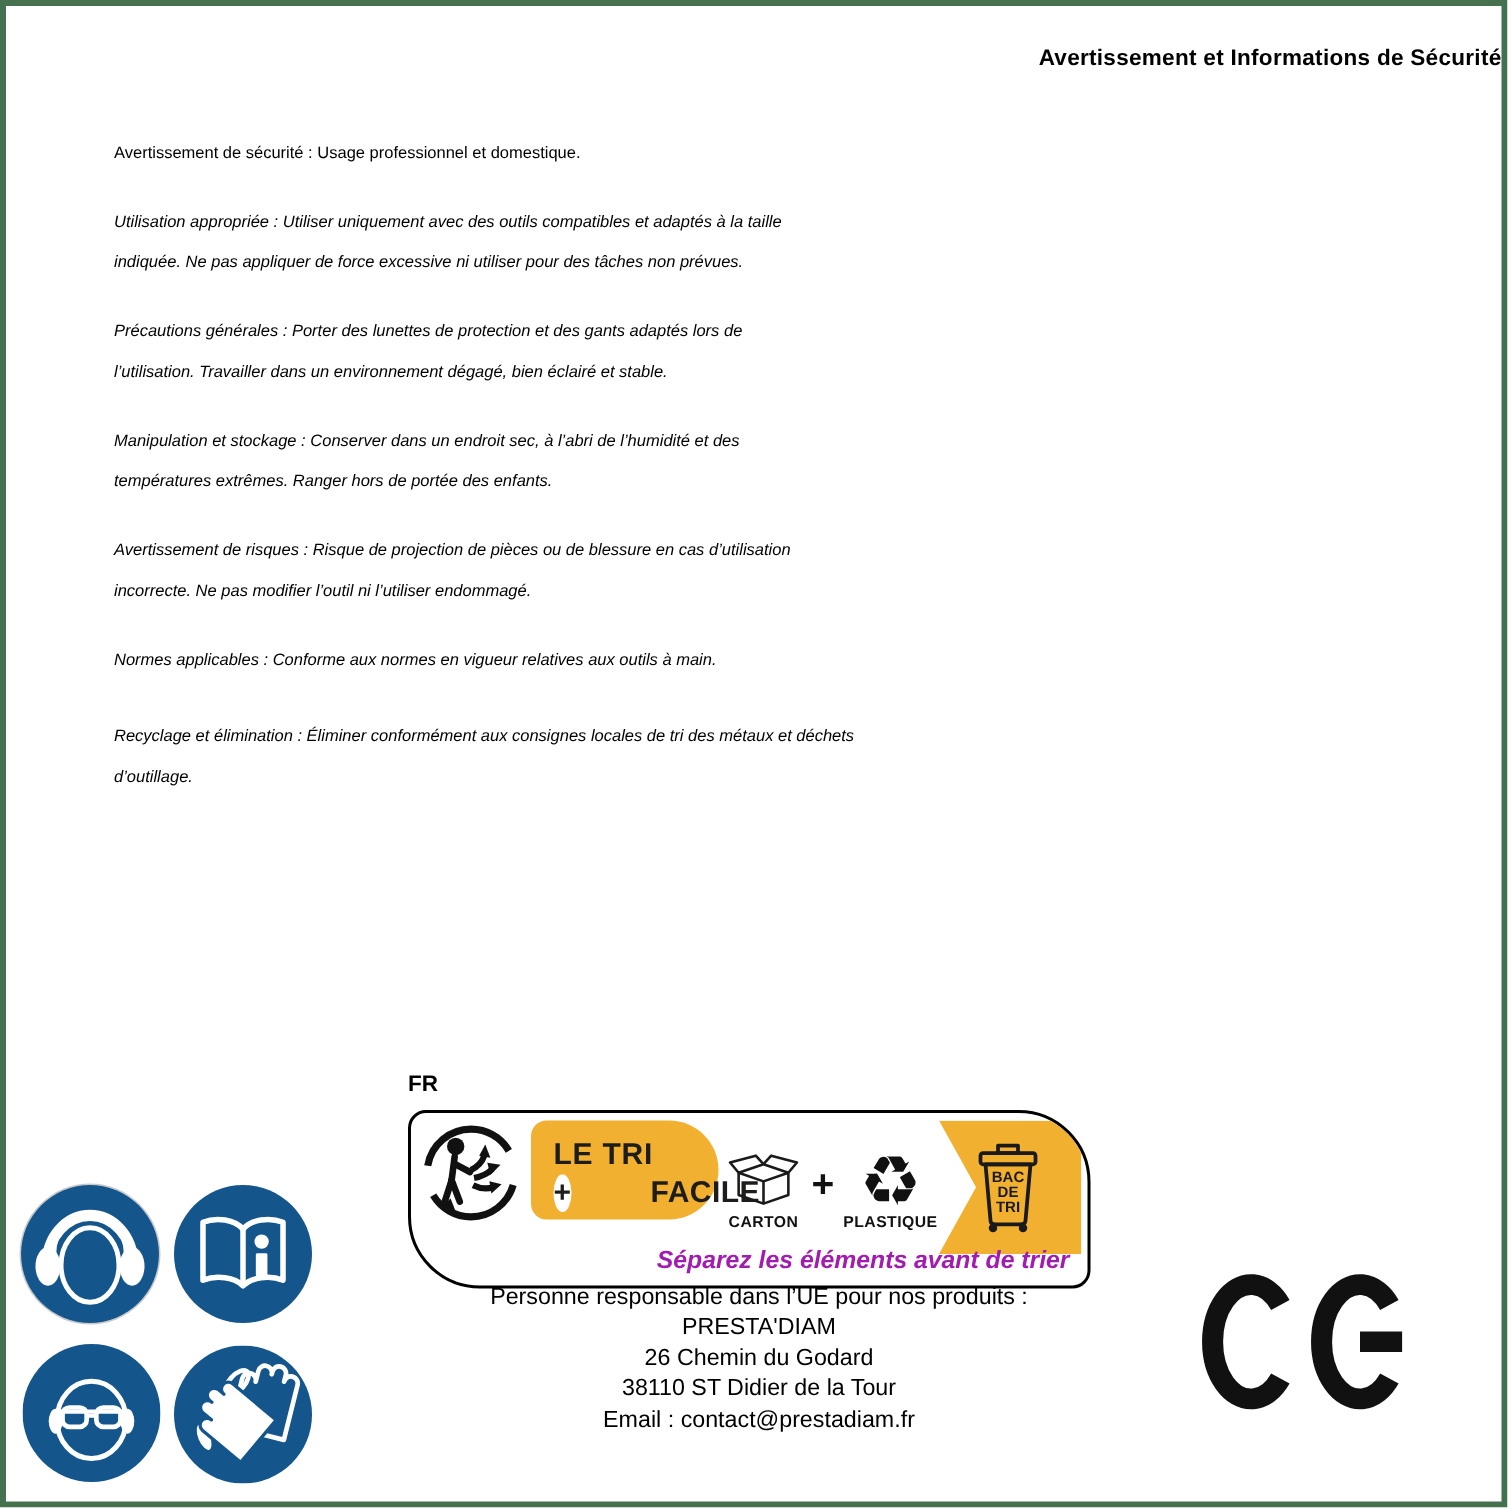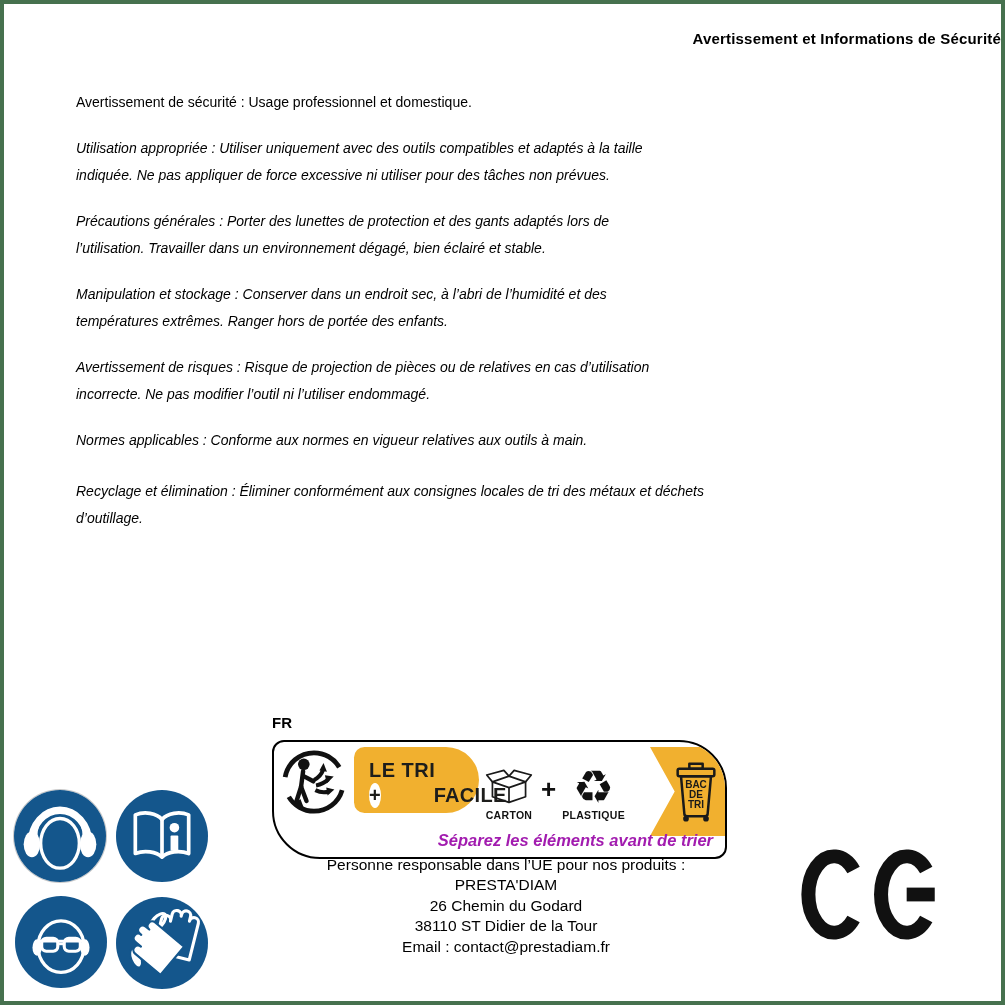--- a/index.html
+++ b/index.html
@@ -5,21 +5,21 @@
   html,body{margin:0;padding:0;background:#fff;}
   .page{
     position:relative; width:1005px; height:1005px; box-sizing:border-box;
     border:4px solid var(--border-green,#46714E); background:#fff; overflow:hidden;
     font-family:"Liberation Sans", sans-serif; color:#000;
   }
   .title{
     position:absolute; top:26px; left:0; width:100%; text-align:right;
     font-size:15px; font-weight:700; letter-spacing:.2px;
   }
-  .doc-text{position:absolute; left:72px; top:85px; width:922px; font-size:14px; line-height:27px;}
+  .doc-text{position:absolute; left:72px; top:85px; width:922px; font-size:11px; line-height:27px;}
   .para{white-space:pre-line; margin:0;}
   .para + .para{margin-top:19px;font-style:italic;}
   .para.last{margin-top:24px;}
 
   
   .safety-icon{position:absolute; width:92px; height:92px;}
   .safety-icon svg{display:block; width:100%; height:100%;}
   .safety-icon.ringed{box-shadow:0 0 0 1px #c9c9c9; border-radius:50%; background:#fff;}
   .disc{fill:var(--icon-blue,#14568C);}
   .ws{stroke:#fff; fill:none;}
@@ -46,21 +46,21 @@
   .mat-zone{
     position:absolute; left:205px; top:5px; width:150px; height:77px; box-sizing:border-box;
     display:flex; align-items:flex-end; justify-content:center; gap:6px; padding-bottom:3px;
   }
   .mat-block{display:flex; flex-direction:column; align-items:center; gap:2px;}
   .mat-label{font-size:10.5px; font-weight:700; letter-spacing:.3px; color:#111;}
   .mat-plus{font-size:26px; font-weight:800; color:#111; margin-bottom:16px;}
   .carton-svg{width:52px; height:40px;}
   .recycle-glyph{font-size:46px; line-height:40px; color:#111; font-family:"DejaVu Sans", sans-serif;}
   .yellow-b{
-    position:absolute; left:376px; top:5px; width:95px; height:89px;
+    position:absolute; left:352px; top:5px; width:95px; height:89px;
     background:var(--label-yellow,#F1B02F);
     clip-path:polygon(0 0,100% 0,100% 100%,0 100%,26% 50%);
     display:flex; align-items:center; justify-content:flex-end; box-sizing:border-box; padding-right:24px;
   }
   .bin-svg{width:50px; height:70px;}
   .bin-text{font-family:"Liberation Sans", sans-serif; font-weight:700; font-size:12px; fill:#1a1a1a;}
   .tagline{position:absolute; right:12px; bottom:7px; font-size:16.5px; font-style:italic; font-weight:700; color:#a21caf;}
 
   
   .address{position:absolute; left:232px; top:851px; width:540px; text-align:center;
@@ -78,21 +78,21 @@
   <div class="title">Avertissement et Informations de Sécurité</div>
 
   <div class="doc-text">
     <p class="para">Avertissement de sécurité : Usage professionnel et domestique.</p>
     <p class="para">Utilisation appropriée : Utiliser uniquement avec des outils compatibles et adaptés à la taille
 indiquée. Ne pas appliquer de force excessive ni utiliser pour des tâches non prévues.</p>
     <p class="para">Précautions générales : Porter des lunettes de protection et des gants adaptés lors de
 l’utilisation. Travailler dans un environnement dégagé, bien éclairé et stable.</p>
     <p class="para">Manipulation et stockage : Conserver dans un endroit sec, à l’abri de l’humidité et des
 températures extrêmes. Ranger hors de portée des enfants.</p>
-    <p class="para">Avertissement de risques : Risque de projection de pièces ou de relatives en cas d’utilisation
+    <p class="para">Avertissement de risques : Risque de projection de pièces ou de blessure en cas d’utilisation
 incorrecte. Ne pas modifier l’outil ni l’utiliser endommagé.</p>
     <p class="para">Normes applicables : Conforme aux normes en vigueur relatives aux outils à main.</p>
     <p class="para last">Recyclage et élimination : Éliminer conformément aux consignes locales de tri des métaux et déchets
 d’outillage.</p>
   </div>
 
   <div class="safety-icon ringed" style="left:10px;top:786px;">
     <svg viewBox="0 0 100 100">
       <circle class="disc" cx="50" cy="50" r="50"></circle>
       <path class="ws" d="M19,57 A31,35 0 0 1 81,57" stroke-width="8"></path>

